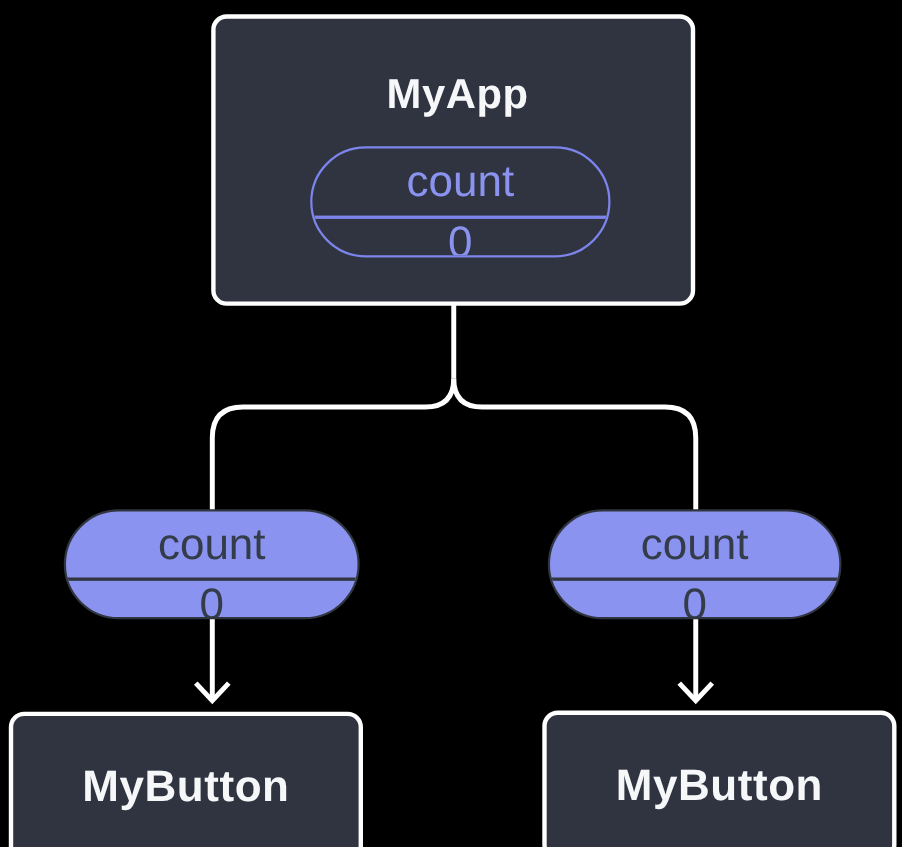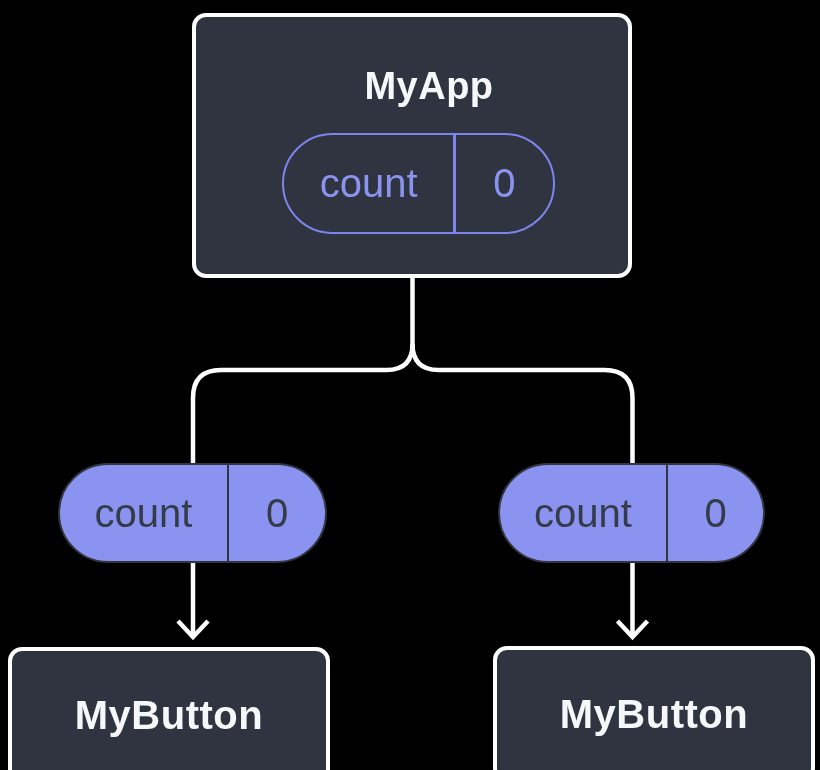--- a/index.html
+++ b/index.html
@@ -45,36 +45,37 @@
     border: 4px solid var(--node-border);
     border-radius: 14px;
     z-index: 2;
   }
   .node-root {
     left: 192px; top: 13px;
     width: 440px; height: 265px;
   }
   .node-title {
     position: absolute;
-    left: 17px; top: 48px;
+    left: 4px; top: 48px;
     width: 100%;
     text-align: center;
     color: var(--node-text);
     font-size: 38px;
     font-weight: 600;
     letter-spacing: 0.5px;
   }
 
   .pill {
     display: flex;
     align-items: stretch;
     border-radius: 999px;
     overflow: hidden;
     font-size: 40px;
     z-index: 2;
+    flex-direction: column;
   }
   .pill-name {
     flex: 0 0 63%;
     display: flex;
     align-items: center;
     justify-content: center;
   }
   .pill-divider {
     flex: 0 0 2.5px;
   }

